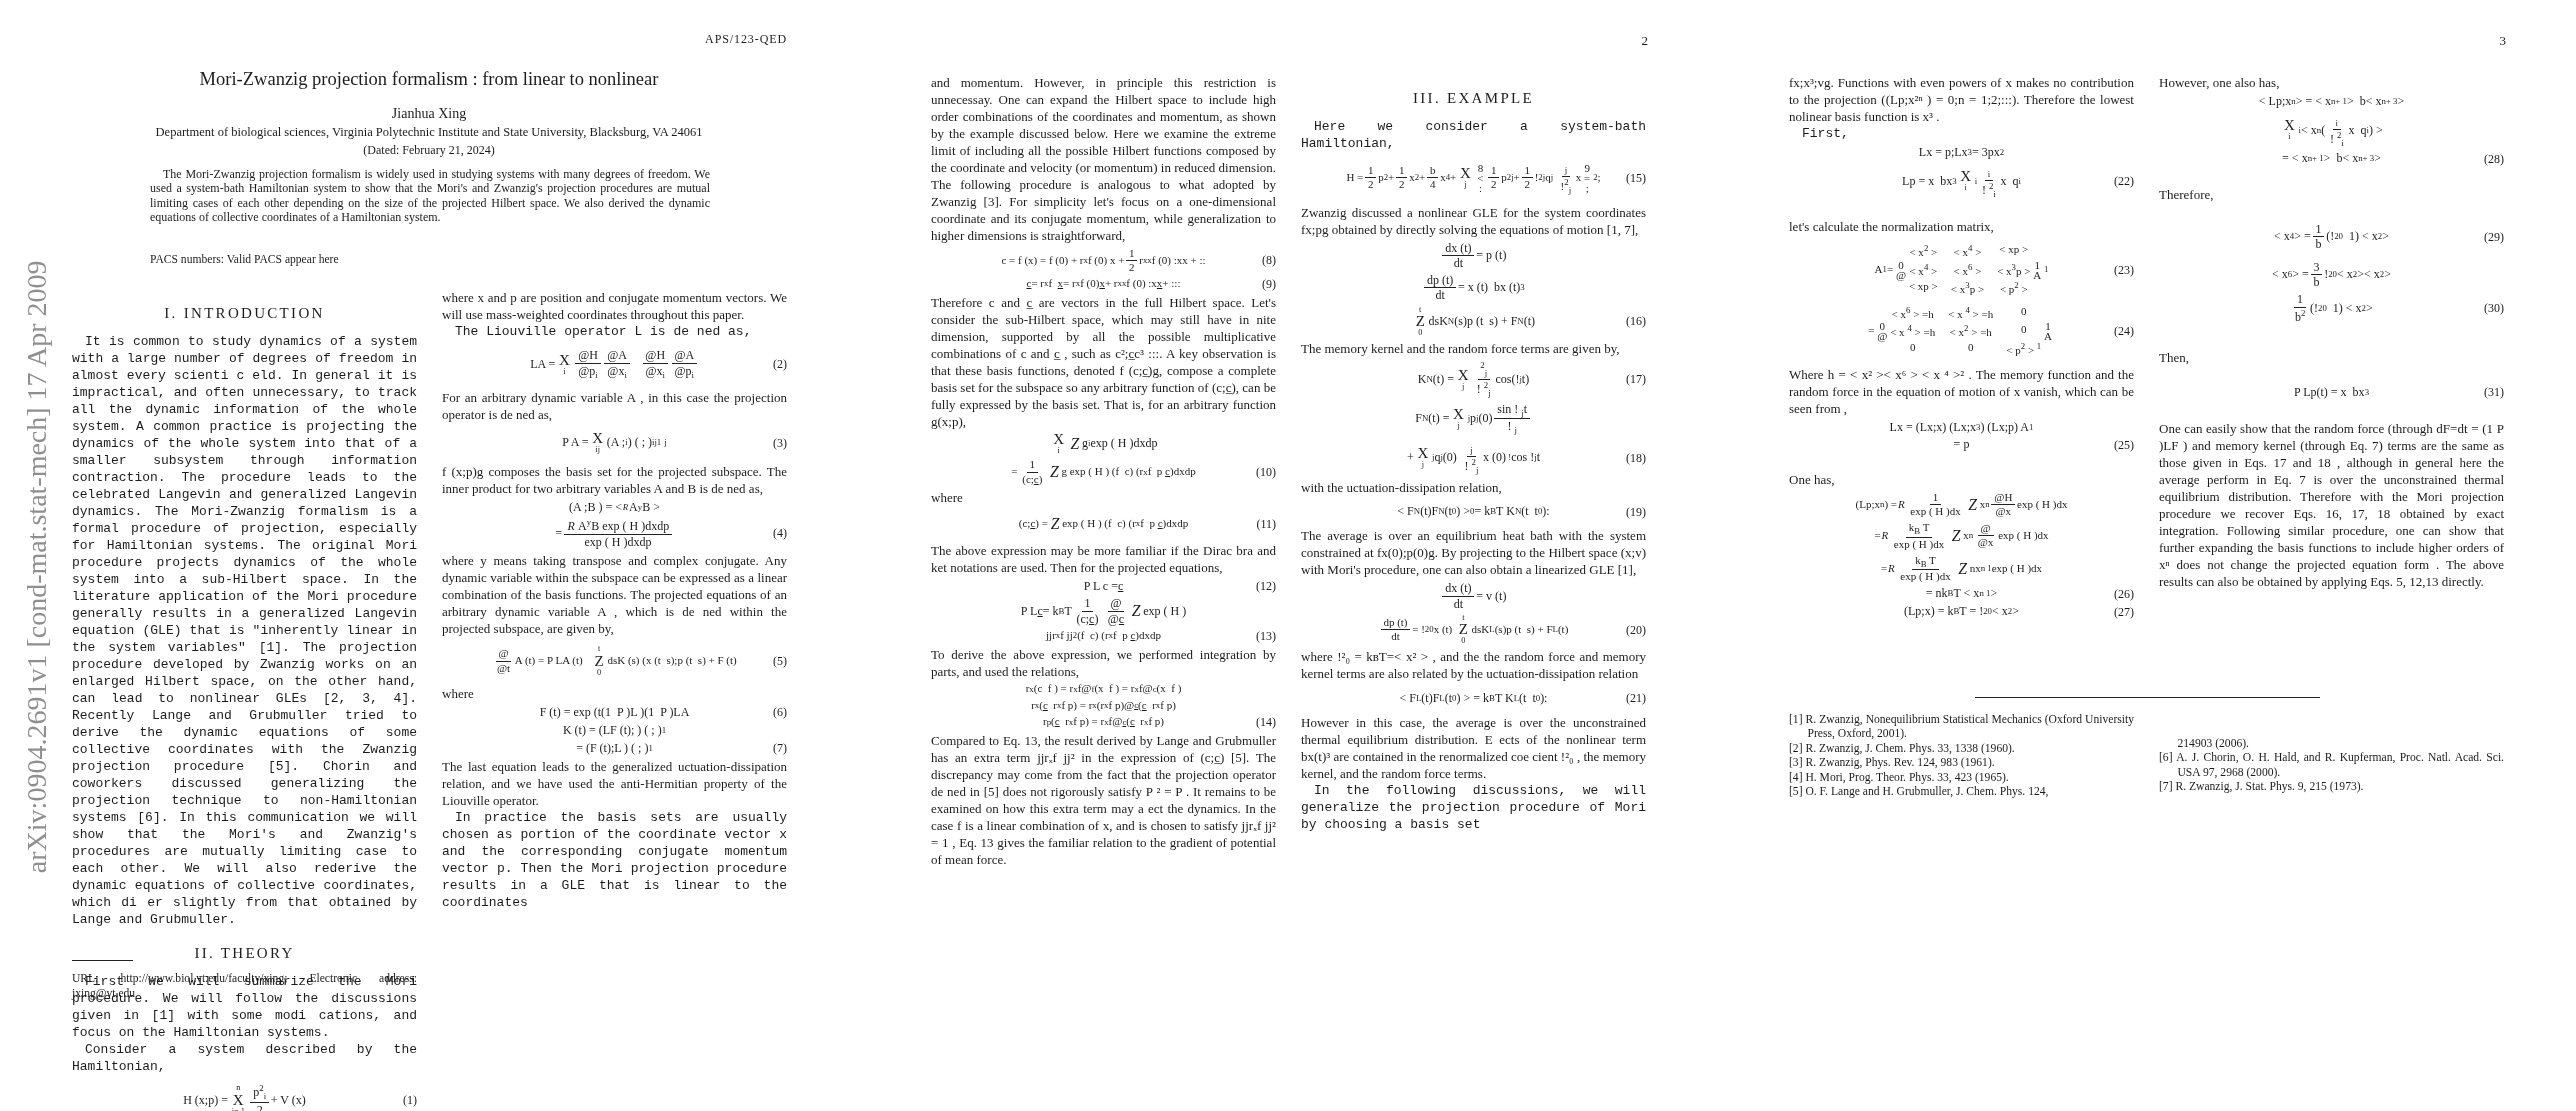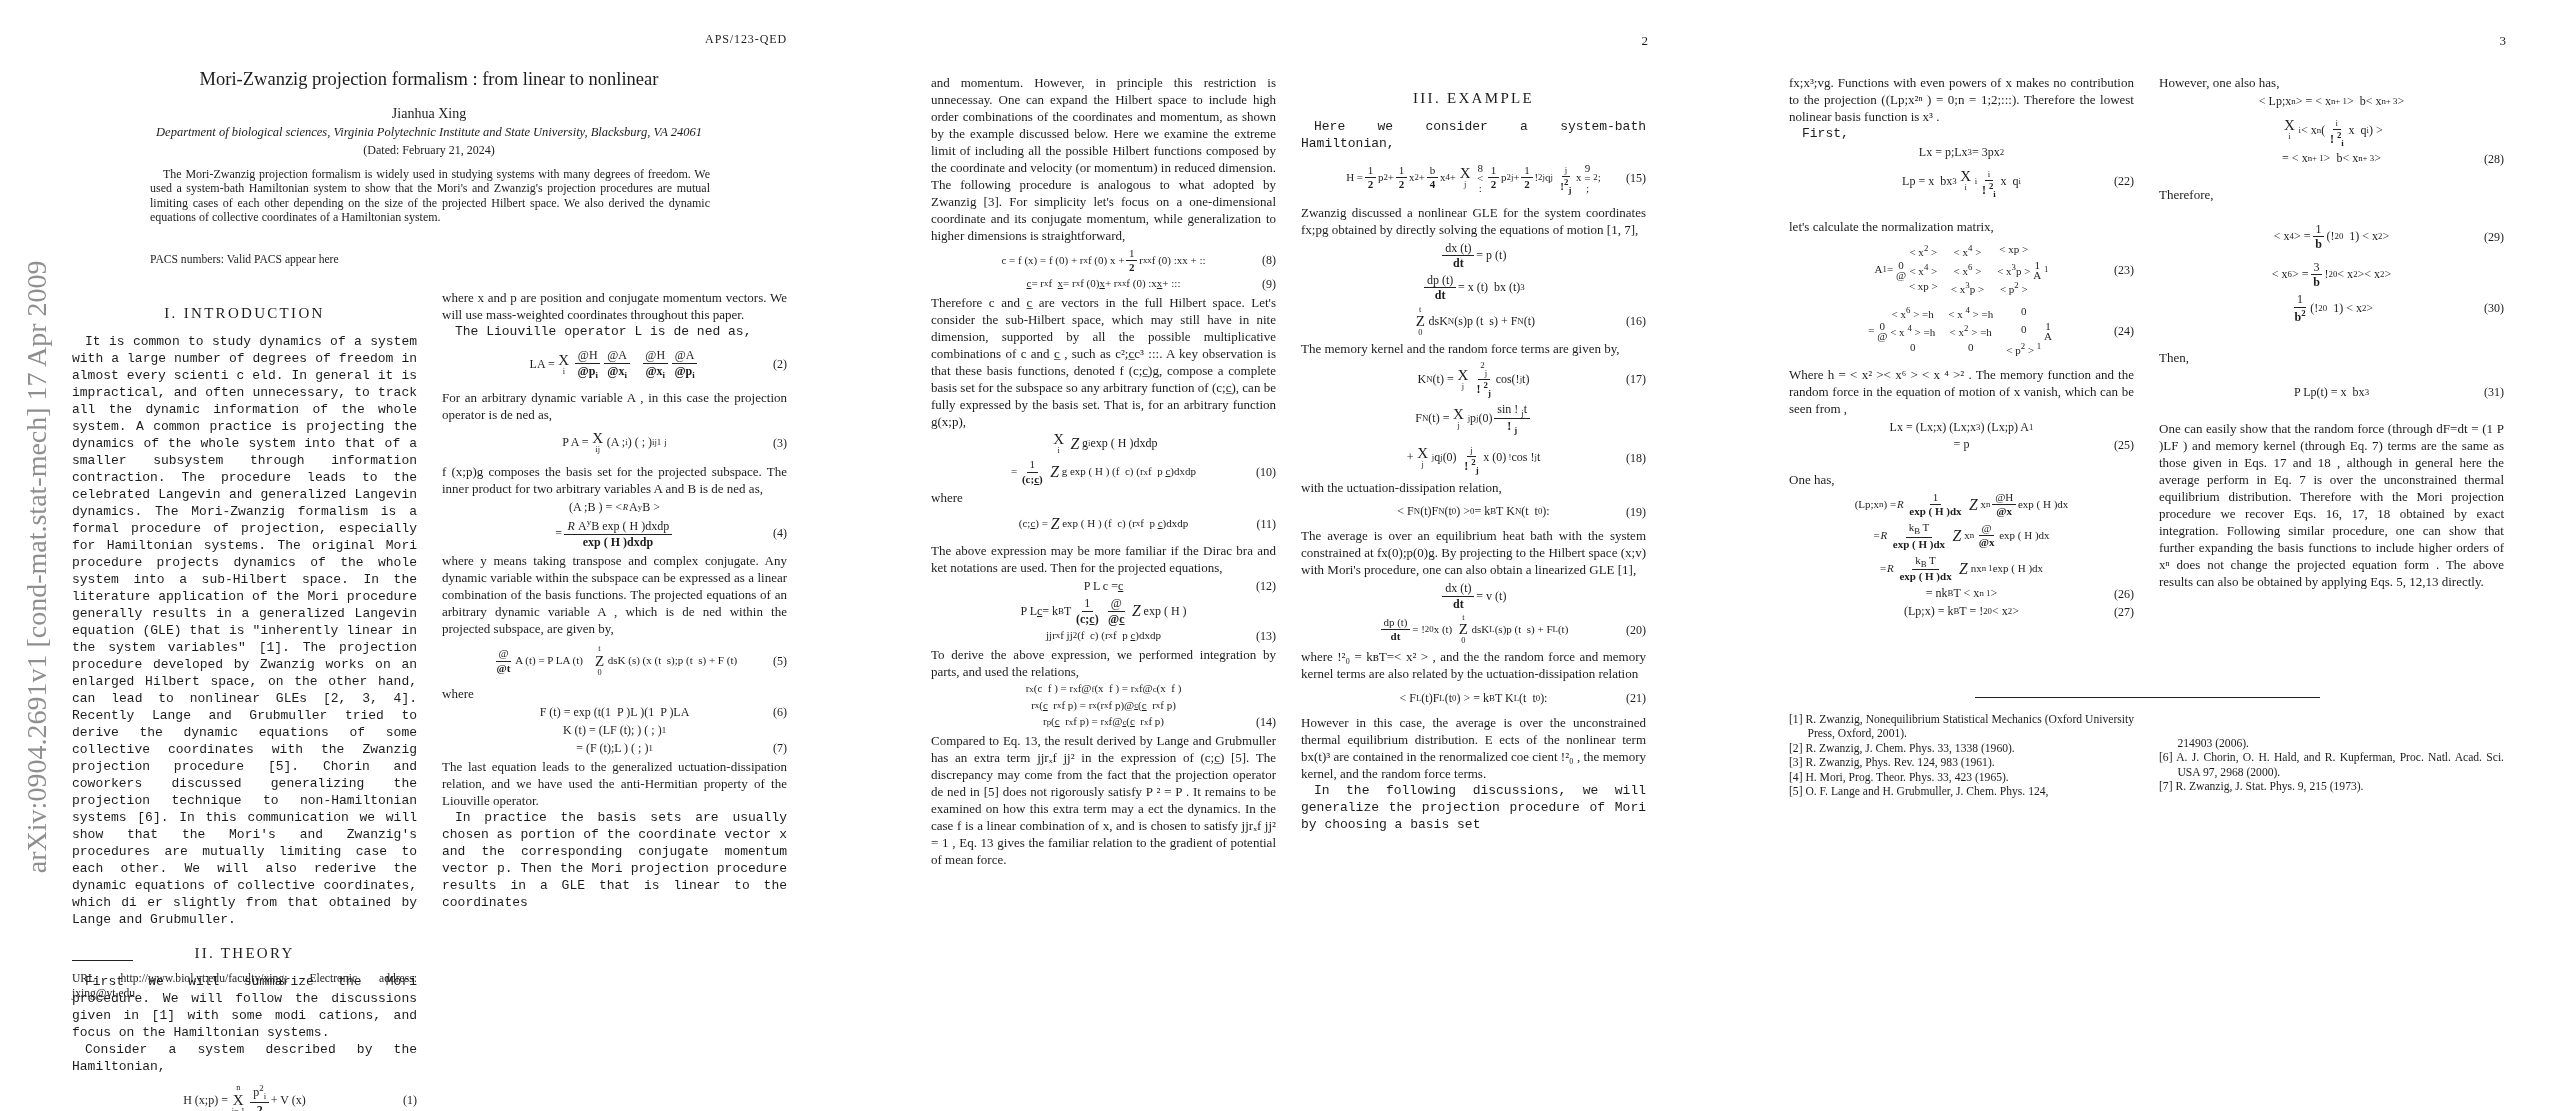--- a/index.html
+++ b/index.html
@@ -6,42 +6,42 @@
   body{width:2576px;height:1112px;position:relative;overflow:hidden;
        font-family:"Liberation Serif","DejaVu Serif",serif;color:#1c1c1c;}
   .page{position:absolute;top:0;width:859px;height:1112px;background:#fff;}
   #pg1{left:0;} #pg2{left:859px;} #pg3{left:1717px;}
   .wm{position:absolute;left:-371px;top:551px;width:815px;height:31.5px;line-height:31.5px;
       text-align:center;transform:rotate(-90deg);font-size:28px;color:#8f8f8f;white-space:nowrap;}
   .pre-id{position:absolute;right:72px;top:31.5px;font-size:12px;letter-spacing:0.9px;}
   .pageno{position:absolute;right:70px;top:33px;font-size:13px;}
   .title{position:absolute;left:72px;width:714px;top:69px;text-align:center;font-size:18.5px;}
   .author{position:absolute;left:72px;width:714px;top:106px;text-align:center;font-size:14px;}
-  .affil{position:absolute;left:72px;width:714px;top:125px;text-align:center;font-size:12.5px;font-style:italic;}
+  .affil{position:absolute;left:72px;width:714px;top:125px;text-align:center;font-size:12.5px;}
   .dated{position:absolute;left:72px;width:714px;top:143px;text-align:center;font-size:12px;}
   .abstract{position:absolute;left:150px;width:560px;top:167px;text-align:justify;
             font-size:12px;line-height:14.4px;text-indent:13px;}
   .pacs{position:absolute;left:150px;top:253px;font-size:11.6px;}
   .col{position:absolute;width:345px;}
   .c1{left:72px;} .c2{left:442px;}
   #pg1 .col{top:289px;} #pg2 .col,#pg3 .col{top:74px;}
   .shead{text-align:center;letter-spacing:2.3px;font-size:15px;margin:16px 0 11px;}
   .mt{margin-top:16.7px;}
   .para{margin:0;text-align:justify;font-size:13px;line-height:17px;}
   .ind{text-indent:13px;font-family:Liberation Mono, monospace;}
   .eq{position:relative;display:flex;justify-content:center;align-items:center;
       margin:8.3px 0;font-size:12px;line-height:1.25;padding:0 15px;}
   .eq .no{position:absolute;right:0;top:50%;transform:translateY(-50%);font-size:12px;}
   .eq .eqc{display:inline-flex;align-items:center;flex-wrap:nowrap;white-space:nowrap;}
   .eq.tight{margin:2.8px 0;}
   .eq.sm{font-size:11px;}
   sub,sup{font-size:8.8px;}
   .fr{display:inline-flex;flex-direction:column;align-items:center;vertical-align:middle;margin:0 1.9px;}
   .fr .n{border-bottom:0.9px solid #222;padding:0 2.8px;line-height:1.2;display:block;}
-  .fr .d{padding:0 2.8px;line-height:1.2;display:block;font-weight:bold;}
+  .fr .d{padding:0 2.8px;line-height:1.2;display:block;}
   .op{display:inline-flex;flex-direction:column;align-items:center;line-height:.85;margin:0 3.7px;vertical-align:middle;}
   .op .ot,.op .ob{font-size:8.3px;line-height:1;}
   .op .oc{font-size:15px;line-height:1;}
   .br{display:inline-block;line-height:.92;font-size:11px;text-align:center;margin:0 2.8px;vertical-align:middle;}
   .mx{display:inline-grid;grid-template-columns:repeat(3,auto);column-gap:13px;row-gap:1.9px;
       text-align:center;vertical-align:middle;}
   .sz{font-size:15.7px;font-style:italic;margin:0 2.8px;}
   .sr{font-style:italic;margin:0 0.9px;}
   .fnrule{position:absolute;left:72px;top:960px;width:61px;border-top:0.9px solid #222;}
   .footnote{position:absolute;left:72px;top:971px;width:345px;margin:0;

